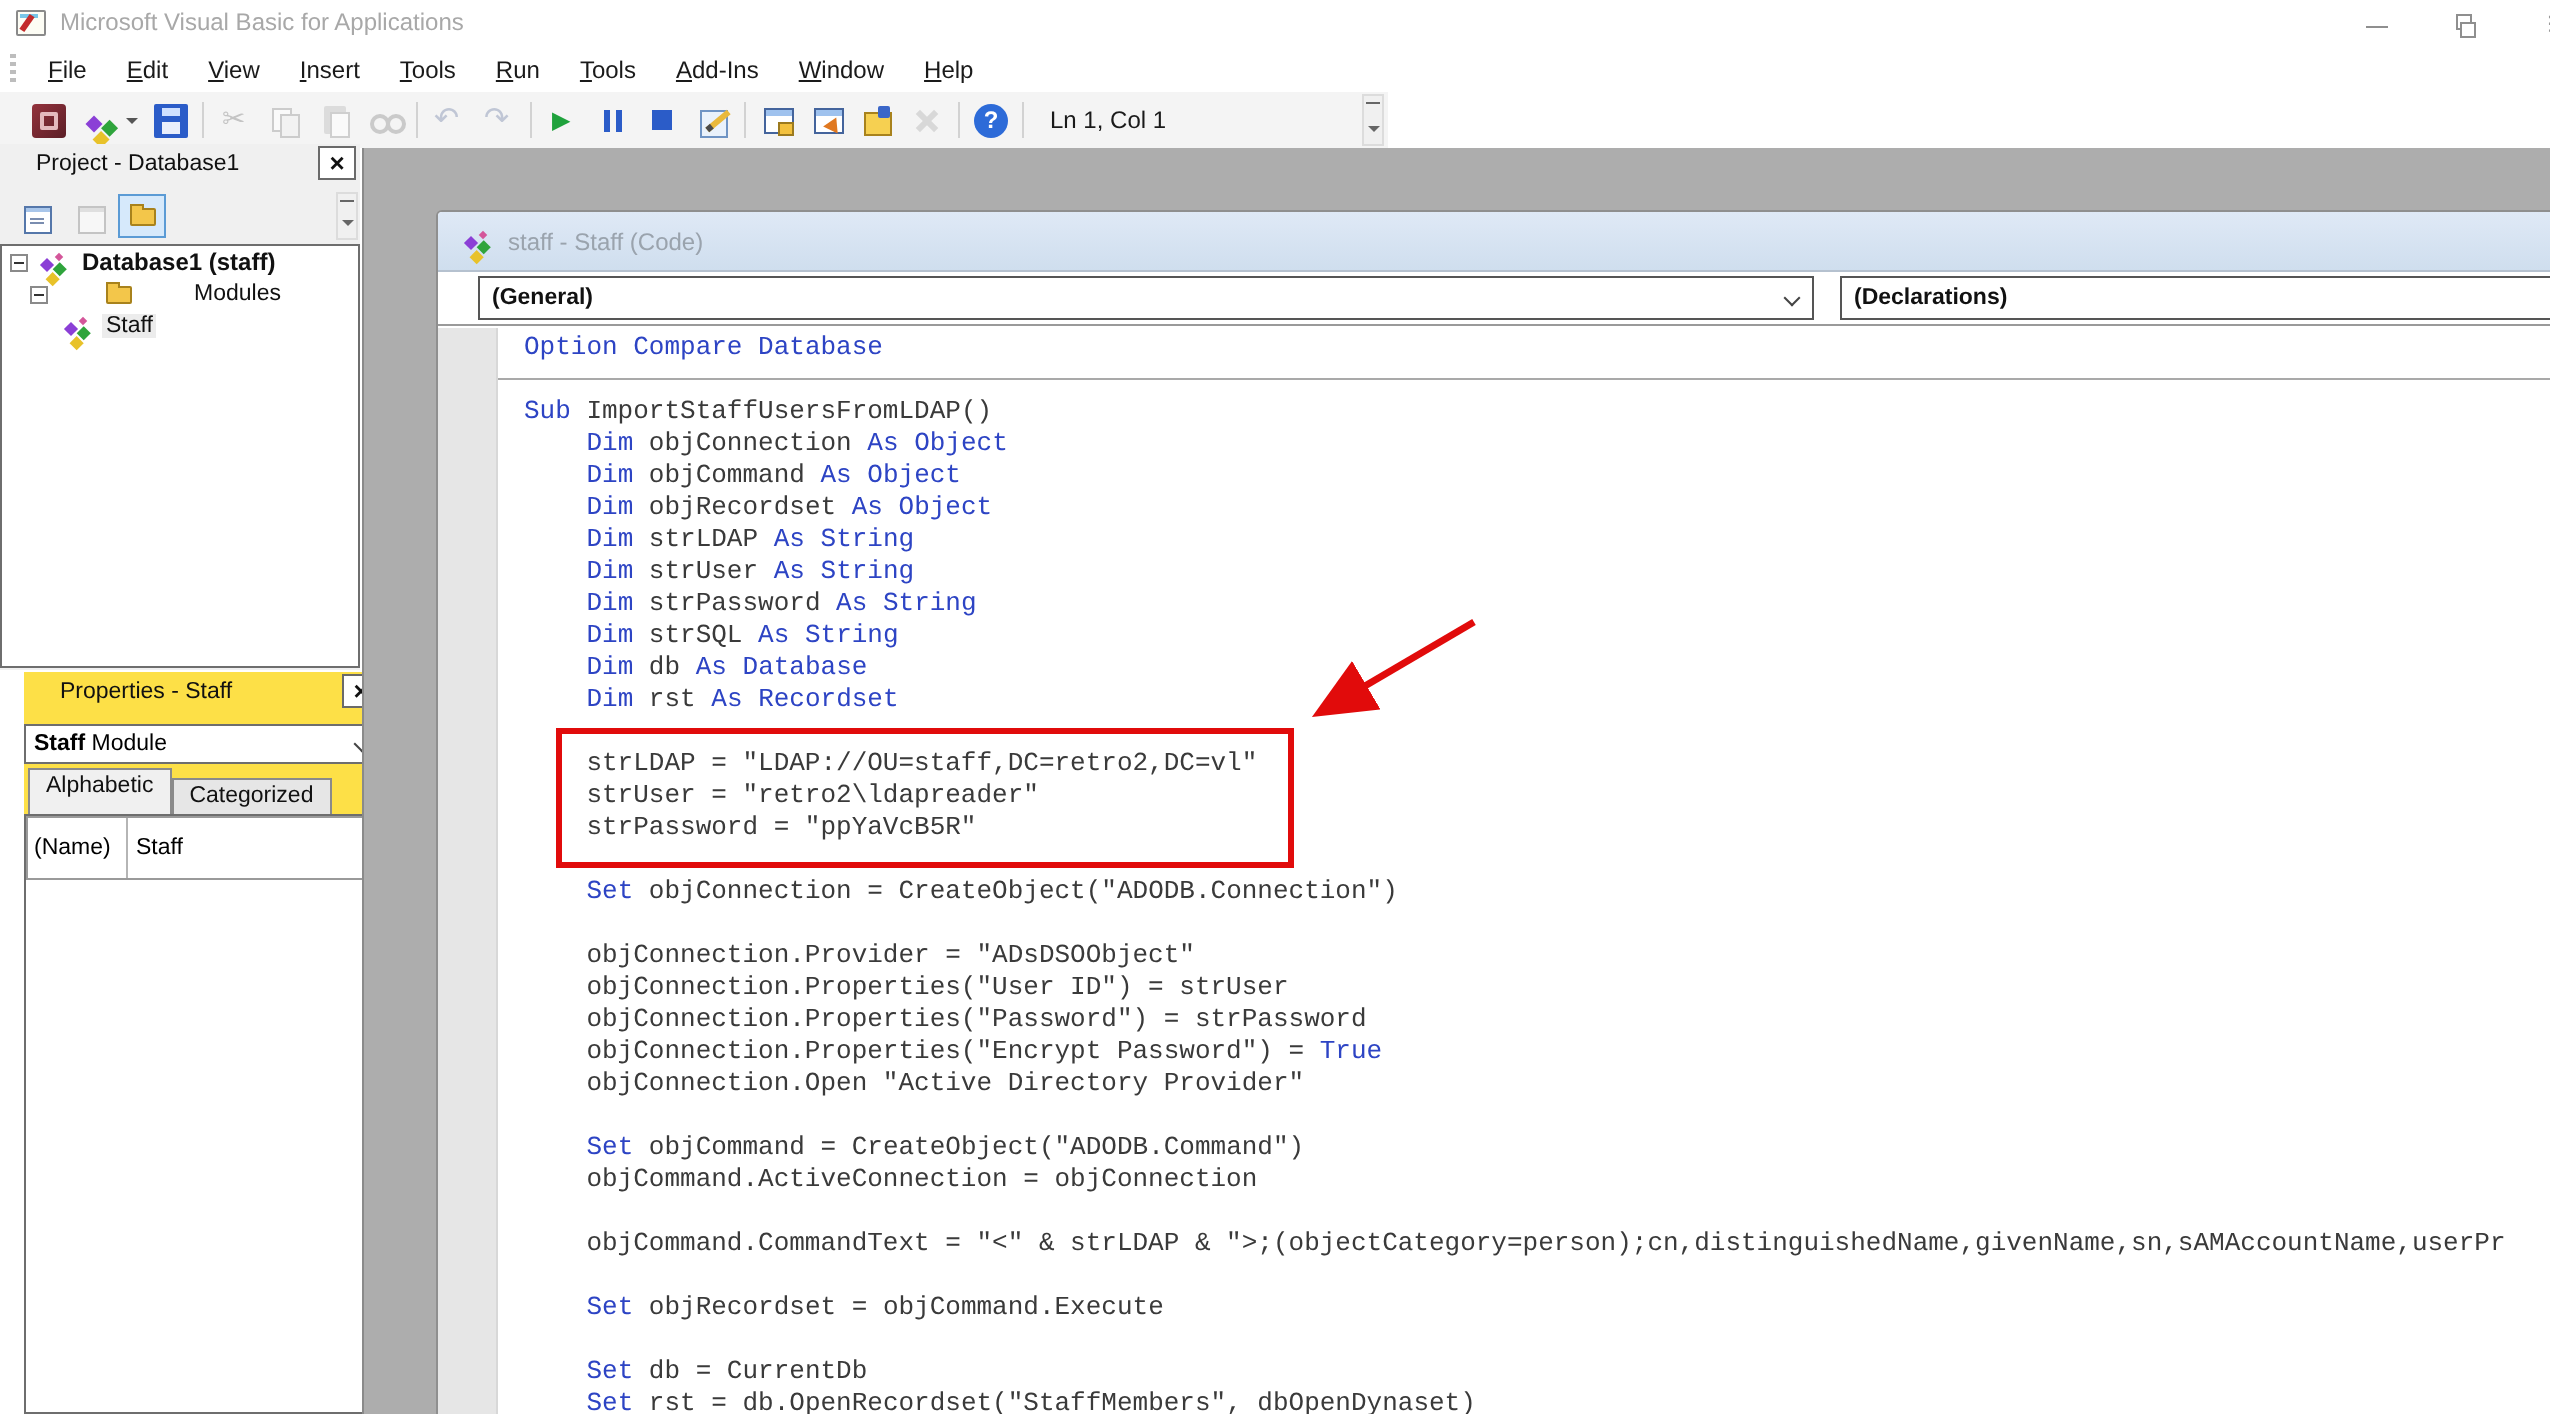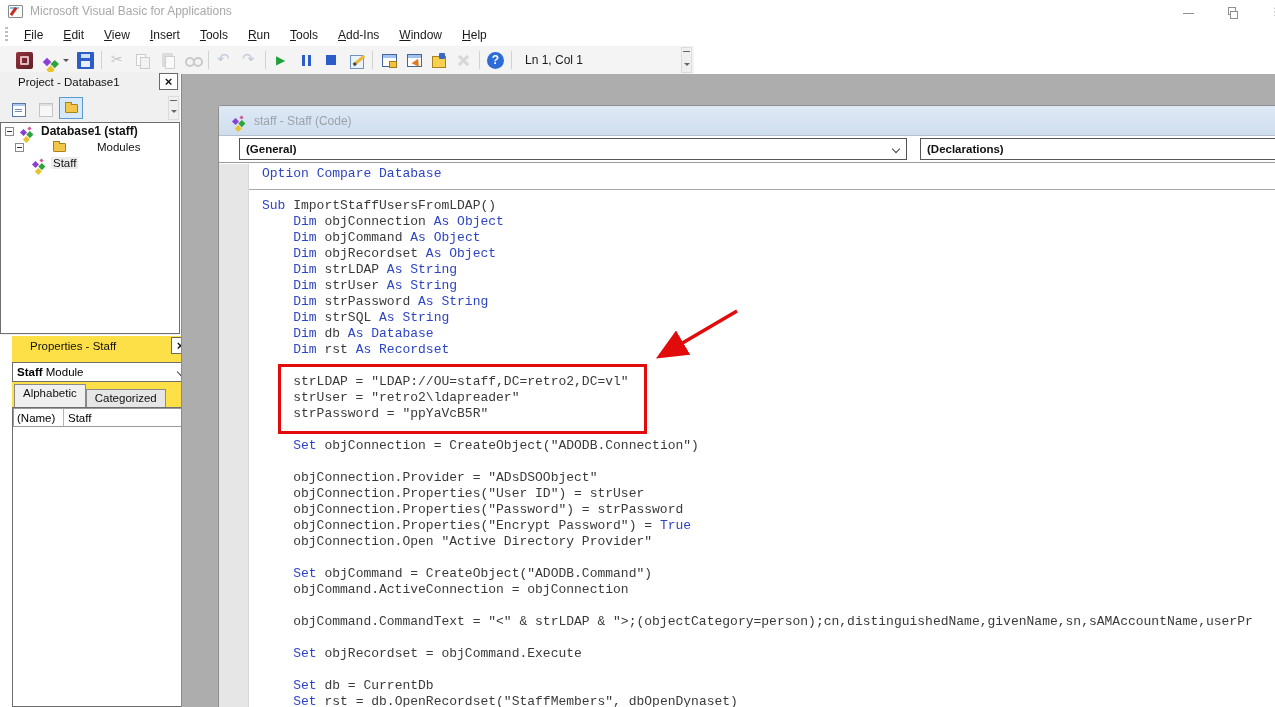--- a/index.html
+++ b/index.html
@@ -112,21 +112,21 @@
   .gap6 { width:5px; flex:none; }
 
   #prop-combo { position:absolute; left:0; top:26px; width:180px; height:20px; background:#fff; border:1px solid #6e6e6e;
     font-size:11.5px; display:flex; align-items:center; padding-left:4px; }
   #prop-combo .bold { font-weight:bold; }
   .chev { position:absolute; right:7px; top:6px; width:6px; height:6px; border-right:1.5px solid #444; border-bottom:1.5px solid #444; transform:rotate(45deg); }
   #prop-tabs { position:absolute; left:2px; top:52px; height:19px; display:flex; align-items:flex-end; }
   .tab { font-size:11.5px; padding:2px 8px 3px; border:1px solid #8a8a8a; border-bottom:none; background:#e6e6e6; color:#111; }
   .tab.active { background:#f0f0f0; position:relative; z-index:2; padding-bottom:8px; }
   #prop-grid { position:absolute; left:0; top:71px; width:180px; height:300px; background:#fff; border:1px solid #6e6e6e; }
-  .prop-row { display:flex; height:19px; border:1px solid #9a9a9a; align-items:center; font-size:11.5px; }
+  .prop-row { display:flex; height:32px; border:1px solid #9a9a9a; align-items:center; font-size:11.5px; }
   .prop-name { width:50px; padding-left:3px; border-right:1px solid #b5b5b5; height:100%; display:flex; align-items:center; }
   .prop-val { padding-left:4px; }
 
   
   #mdi { position:absolute; left:181px; top:74px; right:0; bottom:0; background:#adadad; border-left:1px solid #8a8a8a; }
 
   
   #code-window { position:absolute; left:218px; top:105px; width:1110px; height:612px;
     background:#fff; border:1px solid #8f8f8f; border-radius:3px 3px 0 0; }
   #cw-title { height:30px; background:linear-gradient(#dfe9f6,#cfdeee); border-bottom:1px solid #b5c1cf;

